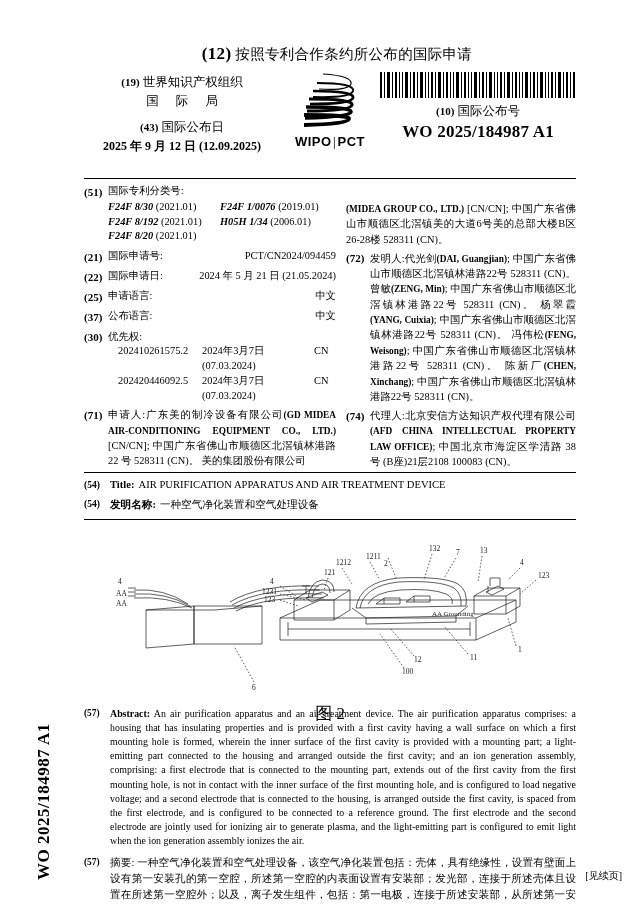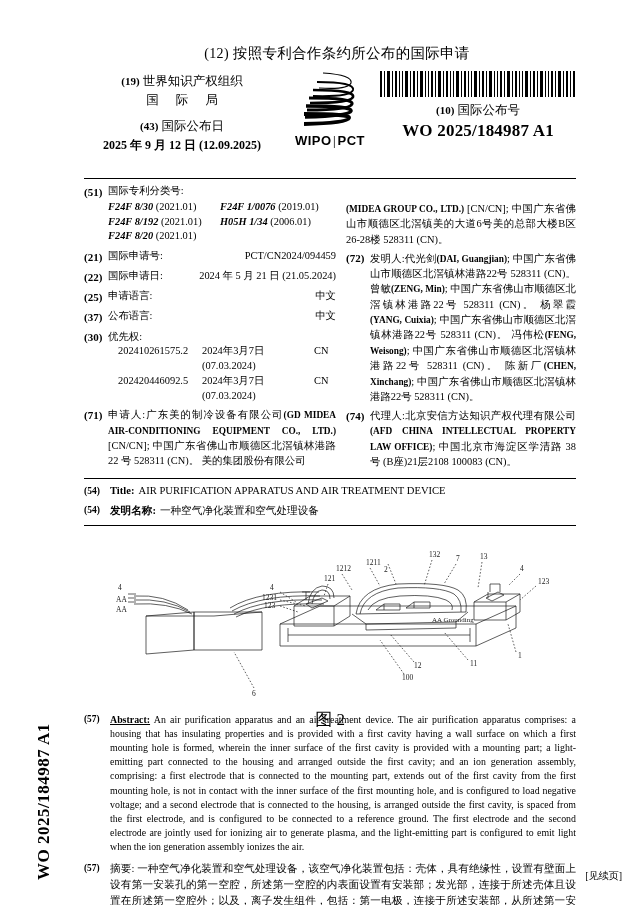--- a/index.html
+++ b/index.html
@@ -18,21 +18,21 @@
     font-family:"Liberation Serif", serif;
   }
 
   .content{position:absolute;left:84px;top:36px;width:492px;}
 
   
   .masthead{position:relative;height:130px;}
   .doc-kind{
     text-align:center;font-size:14.5px;margin:8px 0 0 14px;letter-spacing:.3px;
   }
-  .doc-kind b{font-weight:normal;font-size:14px;}
+  .doc-kind b{font-weight:bold;font-size:17px;}
   .mast-grid{display:flex;margin-top:6px;}
   .mast-left{width:196px;text-align:center;padding-top:4px;}
   .mast-mid{width:100px;text-align:center;}
   .mast-right{flex:1;text-align:center;padding-top:2px;}
   .org-line{font-size:12.5px;white-space:nowrap;}
   .org-line .num{font-weight:bold;font-size:11px;}
   .org-sub{font-size:12.5px;letter-spacing:7px;margin-top:2px;padding-left:7px;}
   .pubdate-lbl{font-size:12.5px;margin-top:9px;}
   .pubdate-lbl .num{font-weight:bold;font-size:11px;}
   .pubdate-val{font-size:12px;font-weight:bold;margin-top:2px;white-space:nowrap;}
@@ -62,34 +62,34 @@
   .ipc-yr{font-weight:normal;font-style:normal;}
   .ipcrow{display:flex;align-items:center;}
   .ipcrow span:first-child{width:112px;}
   .prio-row{display:flex;margin-left:10px;}
   .prio-row .pn{width:84px;}
   .prio-row .pd{width:112px;}
   .en{font-weight:bold;font-size:9.3px;}
   .tight{line-height:1.45;text-align:justify;margin-top:17px;}
 
   
-  .titleband{margin-top:6px;border-top:1.6px solid #000;border-bottom:1px solid #000;padding:4px 0 5px;}
+  .titleband{border-top:1.6px solid #000;border-bottom:1px solid #000;padding:4px 0 5px;}
   .tline{display:flex;font-size:10.6px;margin:2px 0;}
   .tline .code{font-weight:bold;width:26px;flex:none;font-size:9.6px;}
   .tline b.k{font-weight:bold;margin-right:4px;}
 
   
   .figwrap{position:relative;height:178px;margin-top:2px;}
   .figcap{text-align:center;font-size:17px;margin-top:-2px;}
 
   
   .abs{display:flex;font-size:9.9px;line-height:1.42;margin-top:7px;text-align:justify;}
   .abs .code{font-weight:bold;width:26px;flex:none;font-size:9.4px;}
   .abs .body{flex:1;}
-  .abs b.k{font-weight:bold;text-decoration:underline;}
+  .abs b.k{font-weight:bold;}
   .abs-cn{font-size:10.6px;line-height:1.52;}
 
   .footnote{position:absolute;right:18px;bottom:22px;font-size:10px;}
 </style>
 </head>
 <body>
 
 <div class="page">
 
   <div class="side-label">WO 2025/184987 A1</div>

